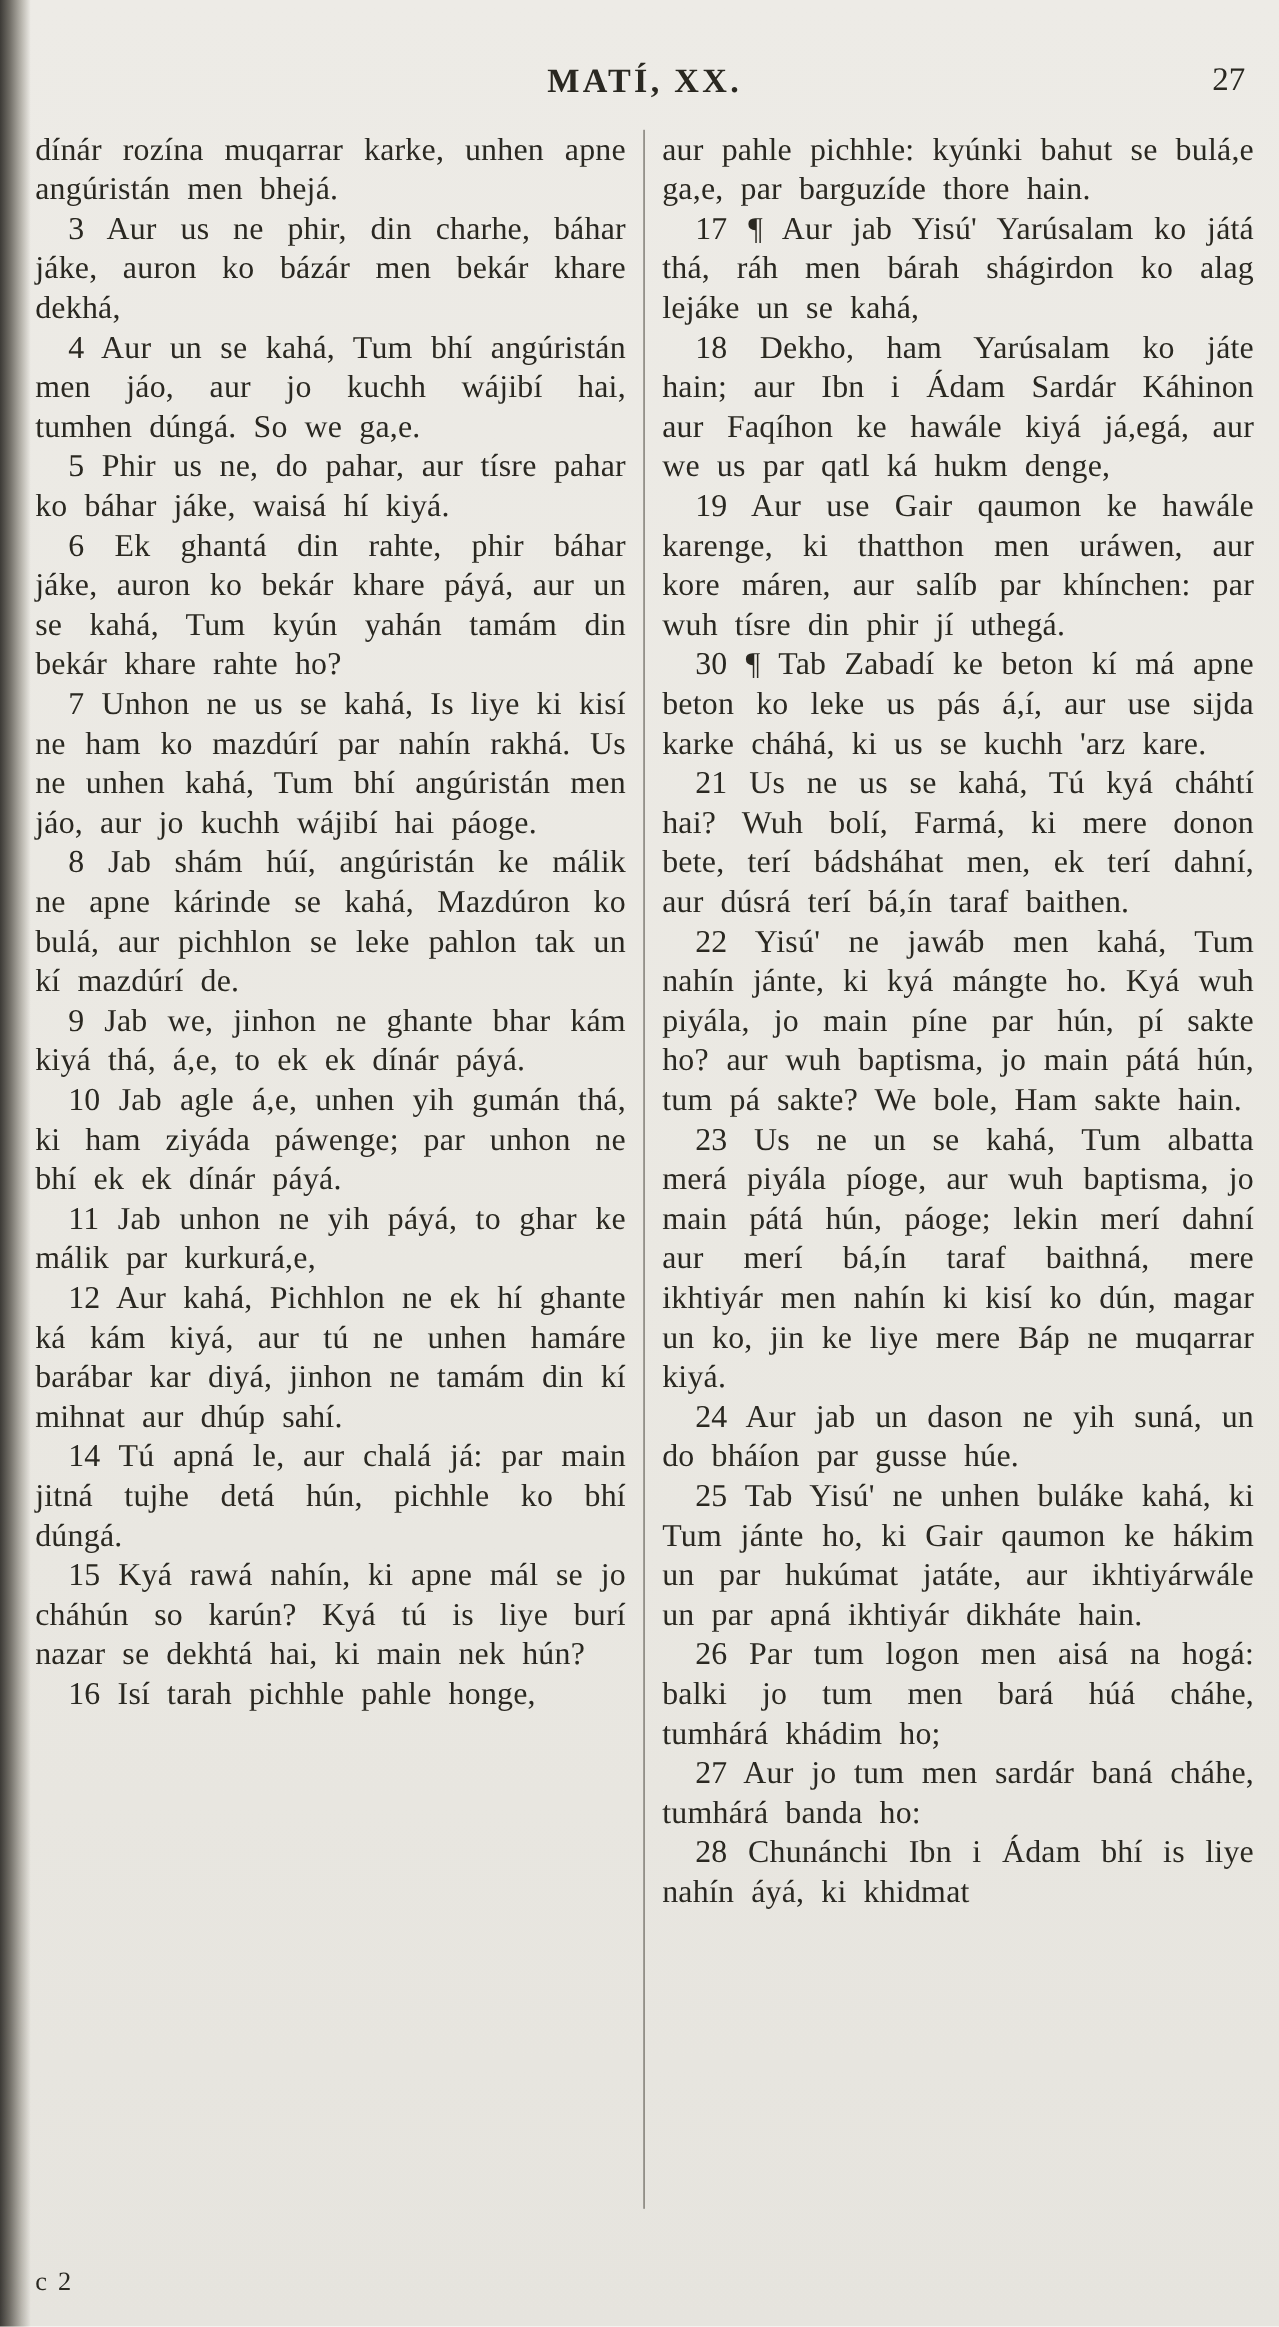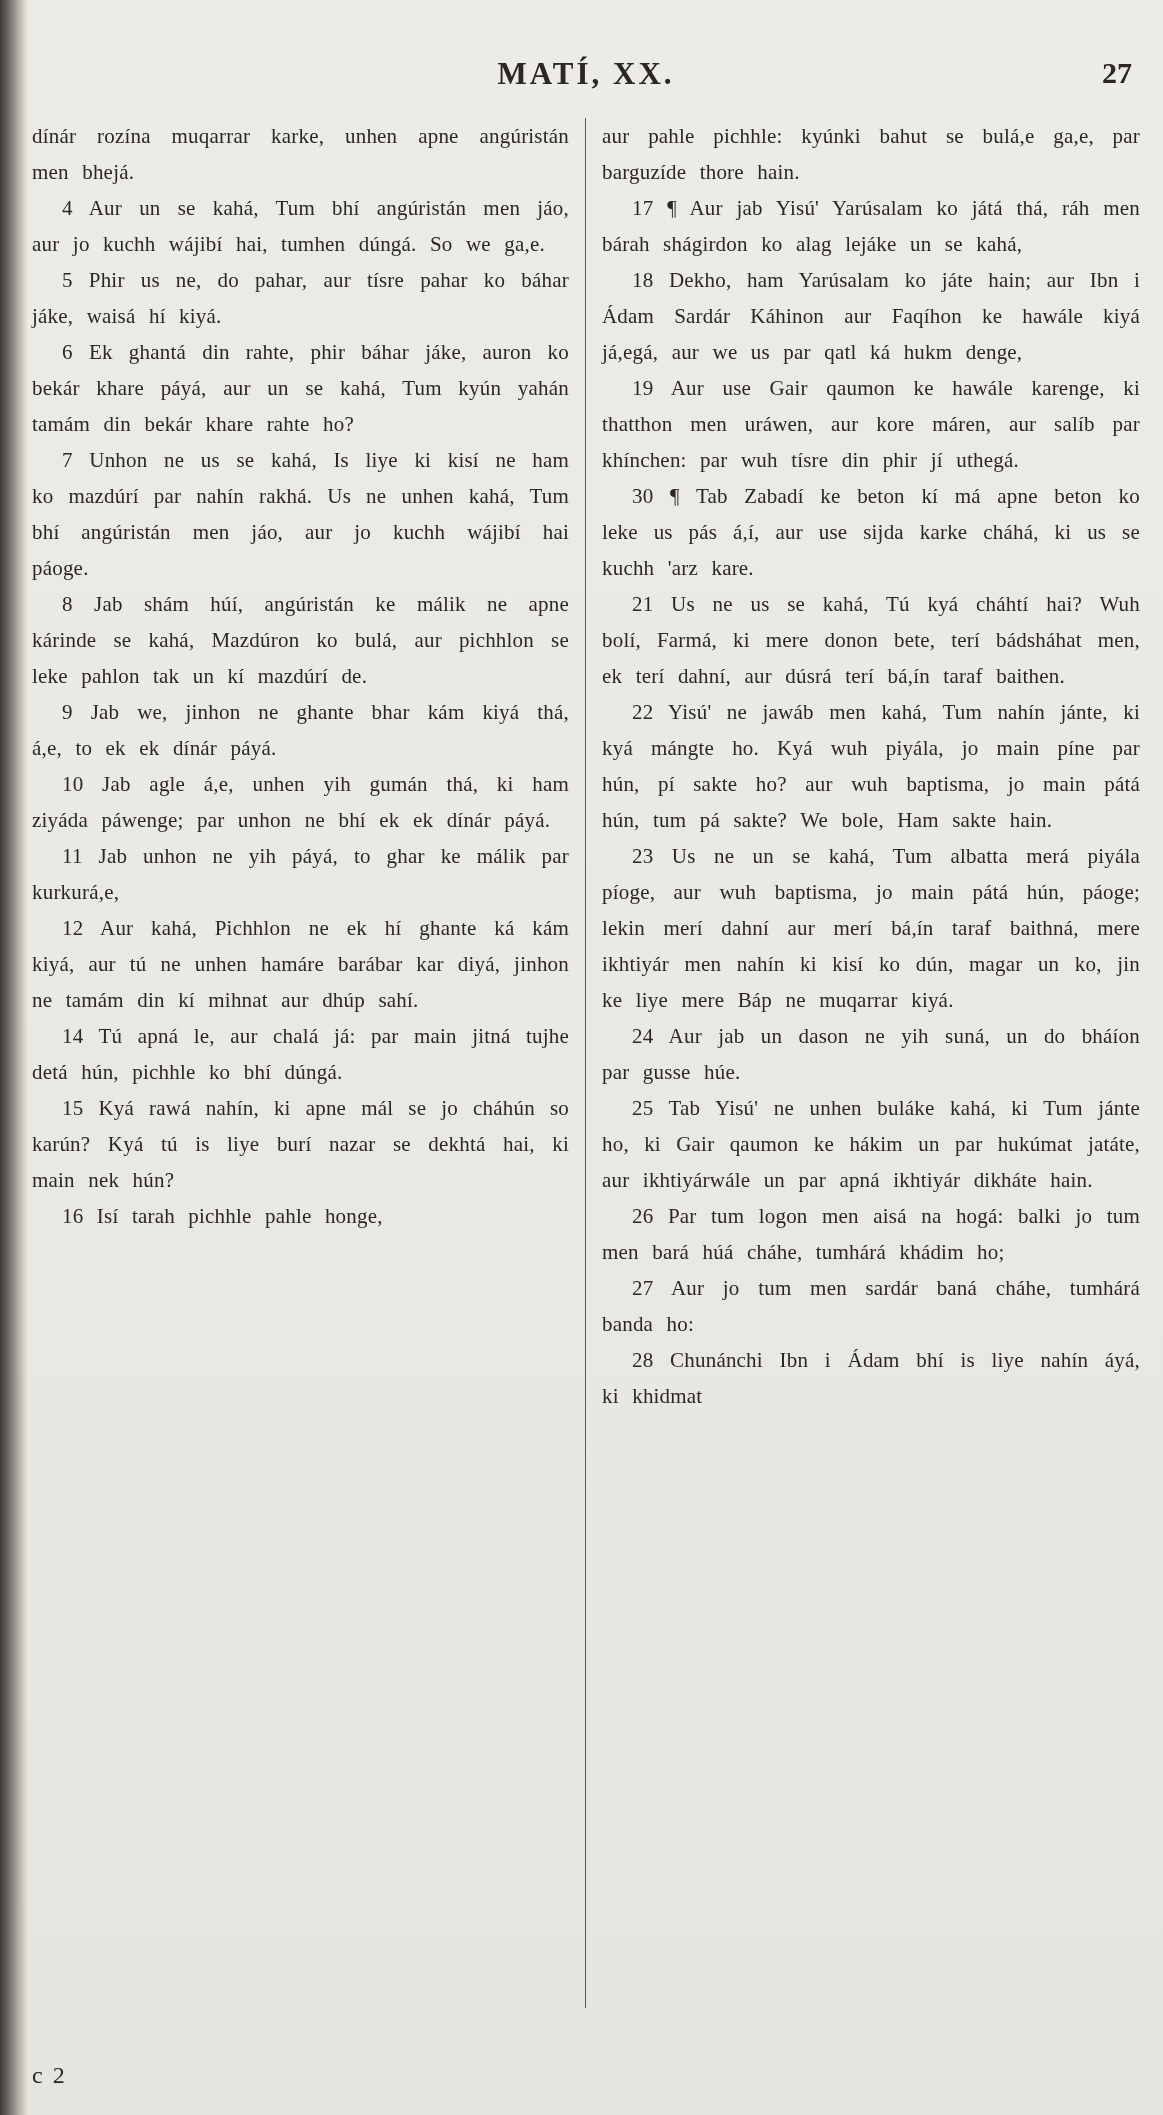--- a/index.html
+++ b/index.html
@@ -38,41 +38,41 @@
     text-align: center;
     font-size: 31px;
     letter-spacing: 3px;
     font-weight: bold;
   }
   .page-number {
     position: absolute;
     right: 8px;
     top: 0;
     font-size: 30px;
-    font-weight: bold;
+    font-weight: normal;
   }
   .columns {
     display: flex;
     margin-top: 12px;
     min-height: 1890px;
   }
   .column {
     width: 50%;
     box-sizing: border-box;
   }
   .col-left {
     padding-right: 16px;
     border-right: 1.5px solid #5a574f;
   }
   .col-right {
     padding-left: 16px;
   }
   p.verse {
     margin: 0;
-    font-size: 21px;
+    font-size: 29px;
     line-height: 36px;
     text-align: justify;
     text-indent: 30px;
     word-spacing: 8px;
     letter-spacing: 0.2px;
   }
   p.cont {
     text-indent: 0;
   }
   .footer {
@@ -94,20 +94,21 @@
 
   <div class="header">
     <span class="running-title">MATÍ, XX.</span>
     <span class="page-number">27</span>
   </div>
 
   <div class="columns">
 
     <div class="column col-left">
       <p class="verse cont">dínár rozína muqarrar karke, unhen apne angúristán men bhejá.</p>
+      <p class="verse">3 Aur us ne phir, din charhe, báhar jáke, auron ko bázár men bekár khare dekhá,</p>
       <p class="verse">4 Aur un se kahá, Tum bhí angúristán men jáo, aur jo kuchh wájibí hai, tumhen dúngá. So we ga,e.</p>
       <p class="verse">5 Phir us ne, do pahar, aur tísre pahar ko báhar jáke, waisá hí kiyá.</p>
       <p class="verse">6 Ek ghantá din rahte, phir báhar jáke, auron ko bekár khare páyá, aur un se kahá, Tum kyún yahán tamám din bekár khare rahte ho?</p>
       <p class="verse">7 Unhon ne us se kahá, Is liye ki kisí ne ham ko mazdúrí par nahín rakhá. Us ne unhen kahá, Tum bhí angúristán men jáo, aur jo kuchh wájibí hai páoge.</p>
       <p class="verse">8 Jab shám húí, angúristán ke málik ne apne kárinde se kahá, Mazdúron ko bulá, aur pichhlon se leke pahlon tak un kí mazdúrí de.</p>
       <p class="verse">9 Jab we, jinhon ne ghante bhar kám kiyá thá, á,e, to ek ek dínár páyá.</p>
       <p class="verse">10 Jab agle á,e, unhen yih gumán thá, ki ham ziyáda páwenge; par unhon ne bhí ek ek dínár páyá.</p>
       <p class="verse">11 Jab unhon ne yih páyá, to ghar ke málik par kurkurá,e,</p>
       <p class="verse">12 Aur kahá, Pichhlon ne ek hí ghante ká kám kiyá, aur tú ne unhen hamáre barábar kar diyá, jinhon ne tamám din kí mihnat aur dhúp sahí.</p>
       <p class="verse">14 Tú apná le, aur chalá já: par main jitná tujhe detá hún, pichhle ko bhí dúngá.</p>

